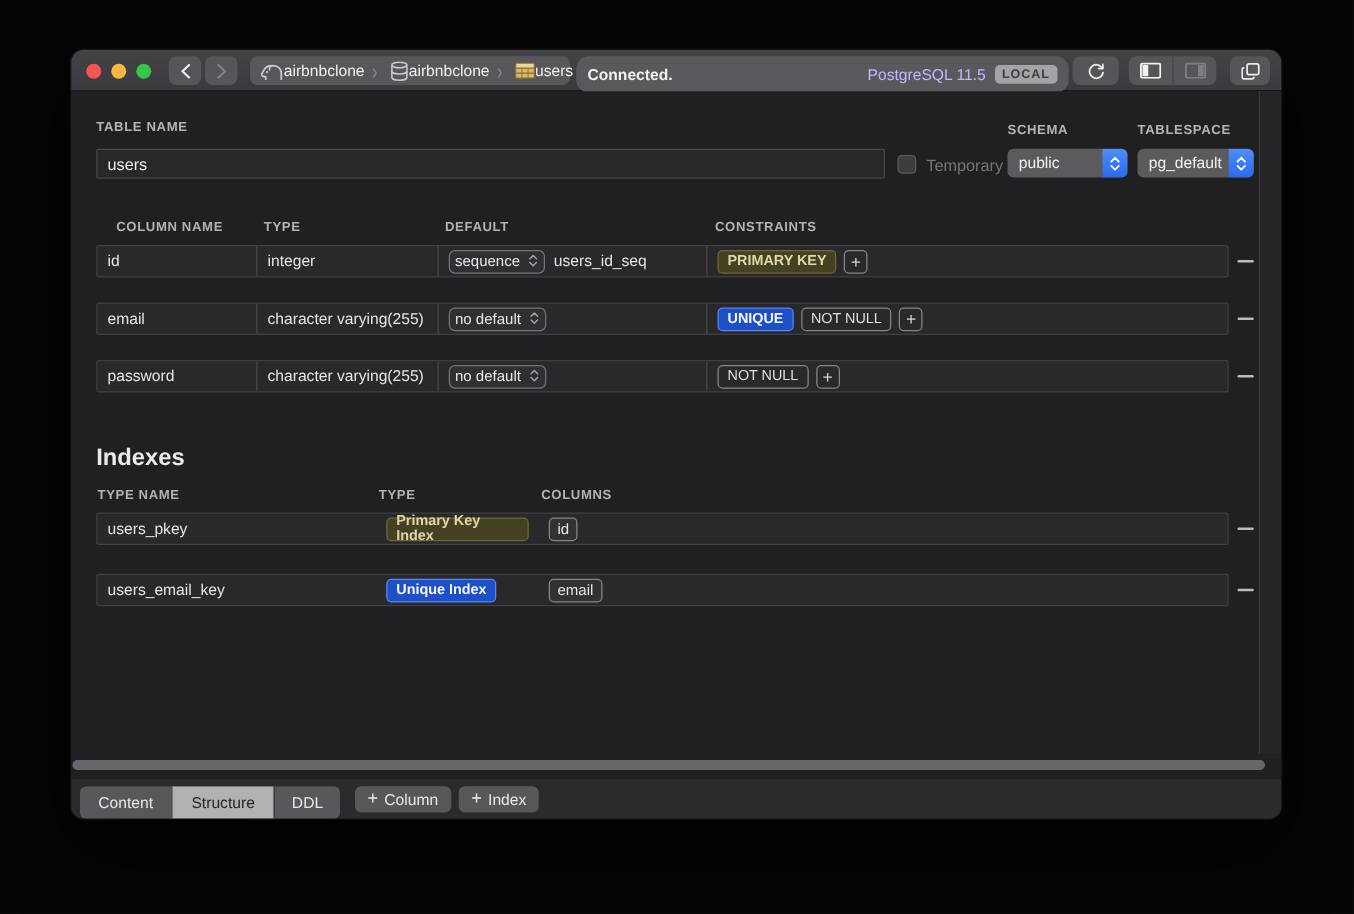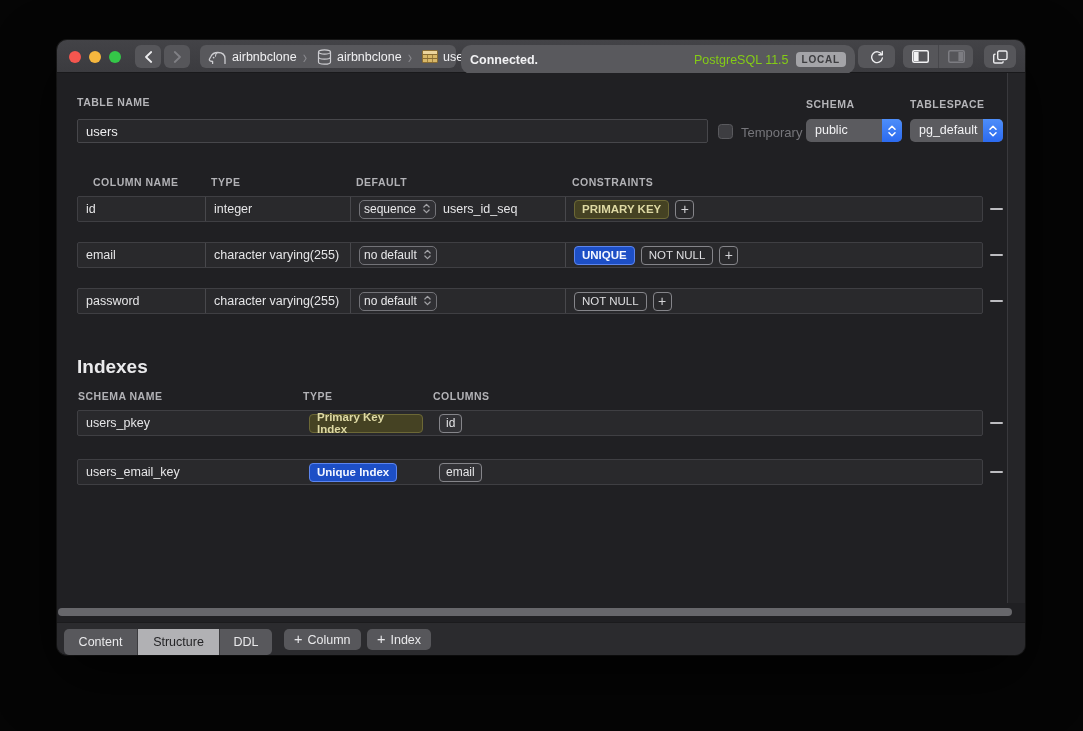--- a/index.html
+++ b/index.html
@@ -24,28 +24,28 @@
   .light { position:absolute; top:11px; width:12px; height:12px; border-radius:50%; }
   .tb-btn {
     position:absolute; top:5px; height:23px; background:#56565a; border:none;
     border-radius:6px; display:flex; align-items:center; justify-content:center;
     color:#ececee; cursor:default;
   }
   .crumbbar {
     position:absolute; top:5px; height:23px; background:#58585c; border-radius:6px;
     display:flex; align-items:center; font-size:12.5px; color:#f0f0f2;
   }
-  .crumb { display:flex; align-items:center; gap:5px; padding:0 4px 0 8px; height:100%; }
+  .crumb { display:flex; align-items:center; padding:0 4px 0 8px; height:100%; }
   .crumb-sep { color:#87878c; font-size:13px; padding:0 2px; transform:scaleY(1.4); }
   .statusbar {
     position:absolute; top:5px; height:29px; background:#59595d; border-radius:10px;
     display:flex; align-items:center; padding:0 9px; font-size:12.5px;
   }
   .status-text { font-weight:700; color:#f2f2f4; flex:1; }
-  .version-text { color:#84cc16; margin-right:7px; }
+  .version-text { color:#c4b5fd; margin-right:7px; }
   .local-badge {
     background:#a4a4a8; color:#3d3d40; font-size:10px; font-weight:700;
     letter-spacing:.8px; border-radius:4px; padding:2px 6px 2px;
   }
   .panelgroup { position:absolute; top:5px; height:23px; background:#56565a; border-radius:6px; display:flex; }
   .panelgroup .half { width:35px; display:flex; align-items:center; justify-content:center; }
   .panelgroup .half + .half { border-left:1px solid #47474b; }
   
   .content { position:absolute; left:0; top:33px; width:968px; height:549px; background:#202023; }
   .gutter {
@@ -354,21 +354,21 @@
         <span class="badge outline">NOT NULL</span>
         <button class="plusbtn">
             <span>+</span>
           </button>
       </div>
     </div>
     <div class="rowdash" style="top:227px;"></div>
 
     <h2 class="section-title" style="top:283px;">Indexes</h2>
 
-    <span class="colhead" style="left:21px;  top:317px;">SCHEMA NAME</span>
+    <span class="colhead" style="left:21px;  top:317px;">TYPE NAME</span>
     <span class="colhead" style="left:246px; top:317px;">TYPE</span>
     <span class="colhead" style="left:376px; top:317px;">COLUMNS</span>
 
     <div class="grid-row" style="top:337px;">
       <div class="cell i-name">users_pkey</div>
       <div class="cell i-type">
         <span class="badge olive">Primary Key Index</span>
       </div>
       <div class="cell i-cols">
         <span class="chip">id</span>

